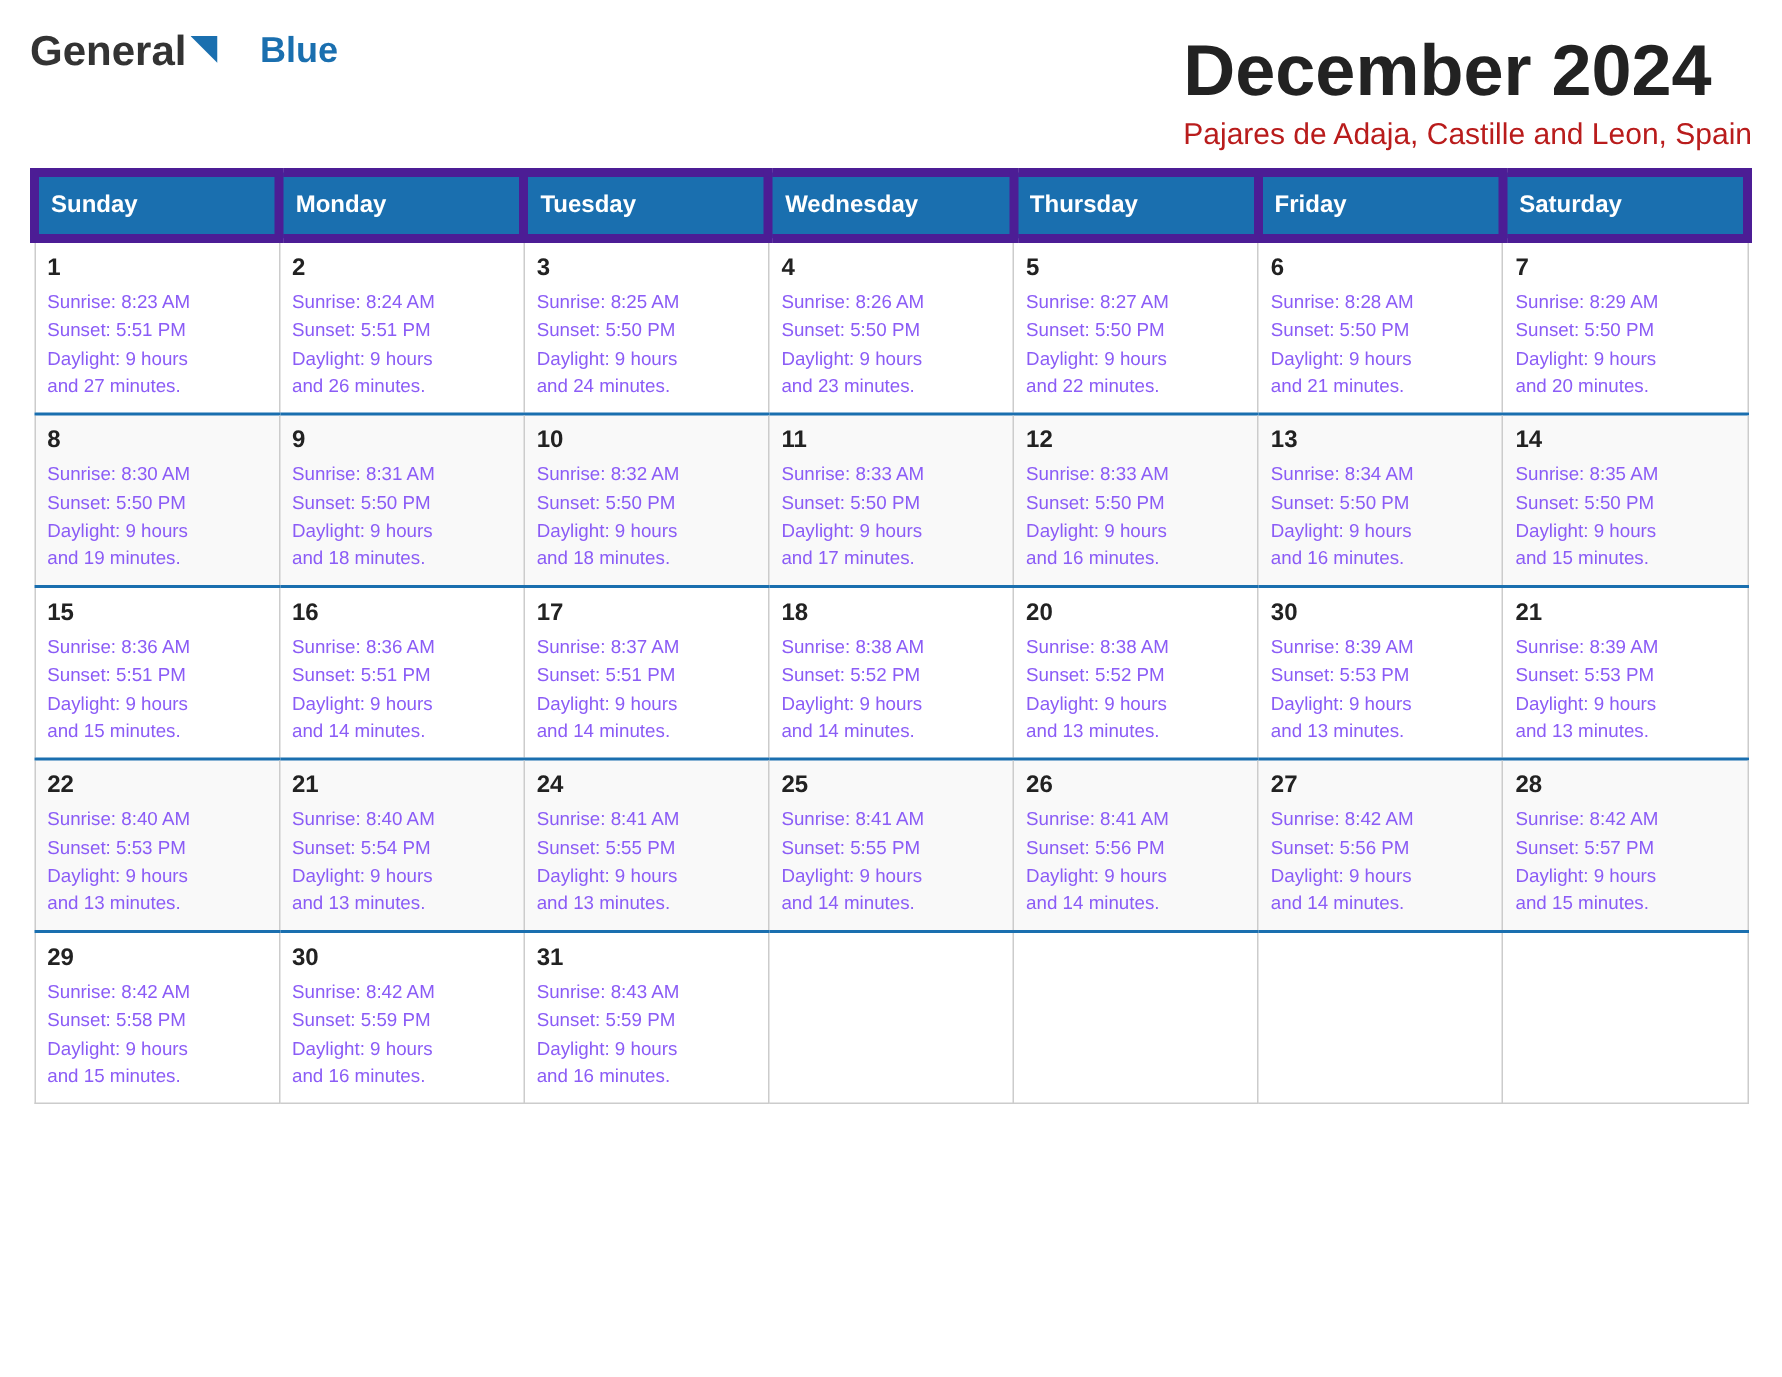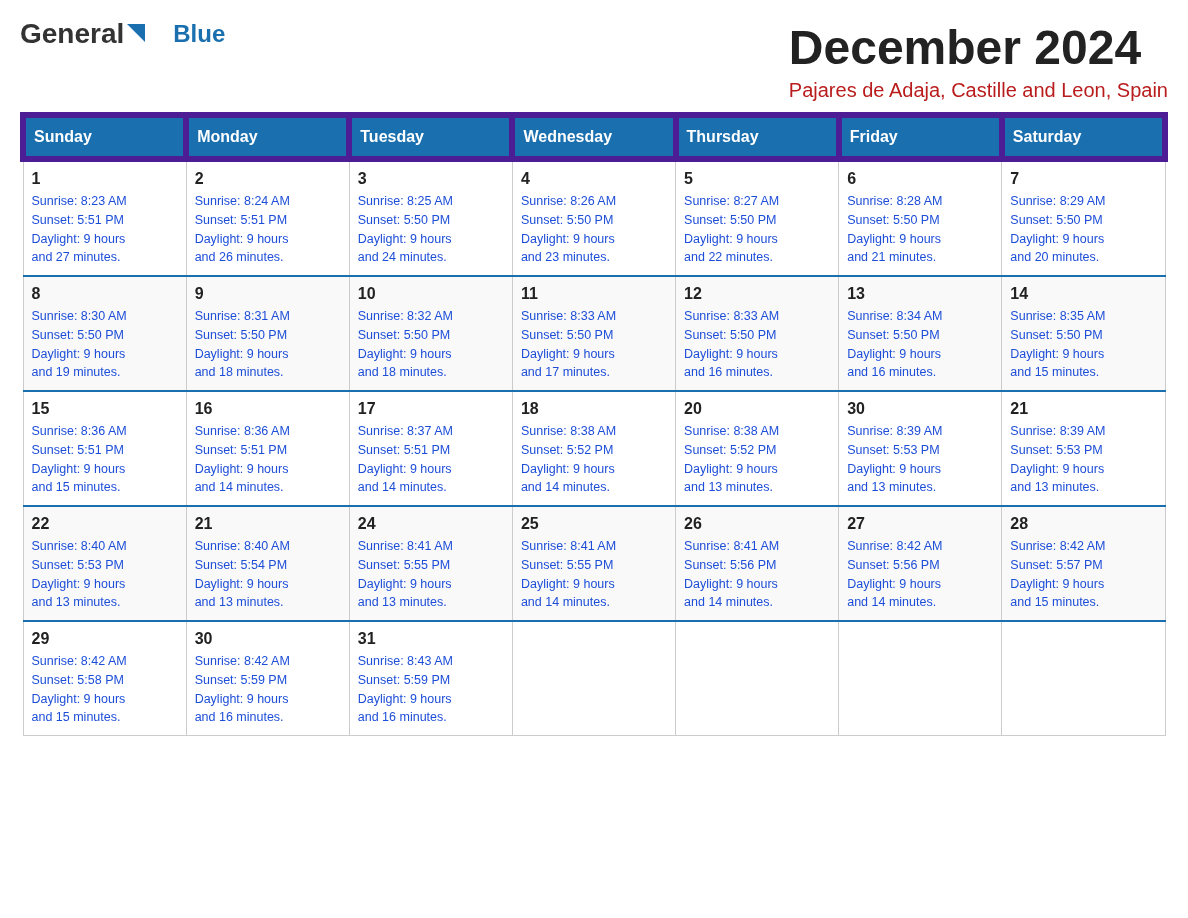--- a/index.html
+++ b/index.html
@@ -72,21 +72,21 @@
       min-height: 110px;
     }
     .day-number {
       font-size: 16px;
       font-weight: bold;
       color: #222;
       margin-bottom: 4px;
     }
     .day-info {
       font-size: 12.5px;
-      color: #1d4ed8;
+      color: #8b5cf6;
       line-height: 1.5;
     }
     .row-divider td {
       border-top: 2px solid #1a6faf;
     }
     .empty-cell {
       background: #fff;
     }
     tr:nth-child(even) td {
       background-color: #f9f9f9;

